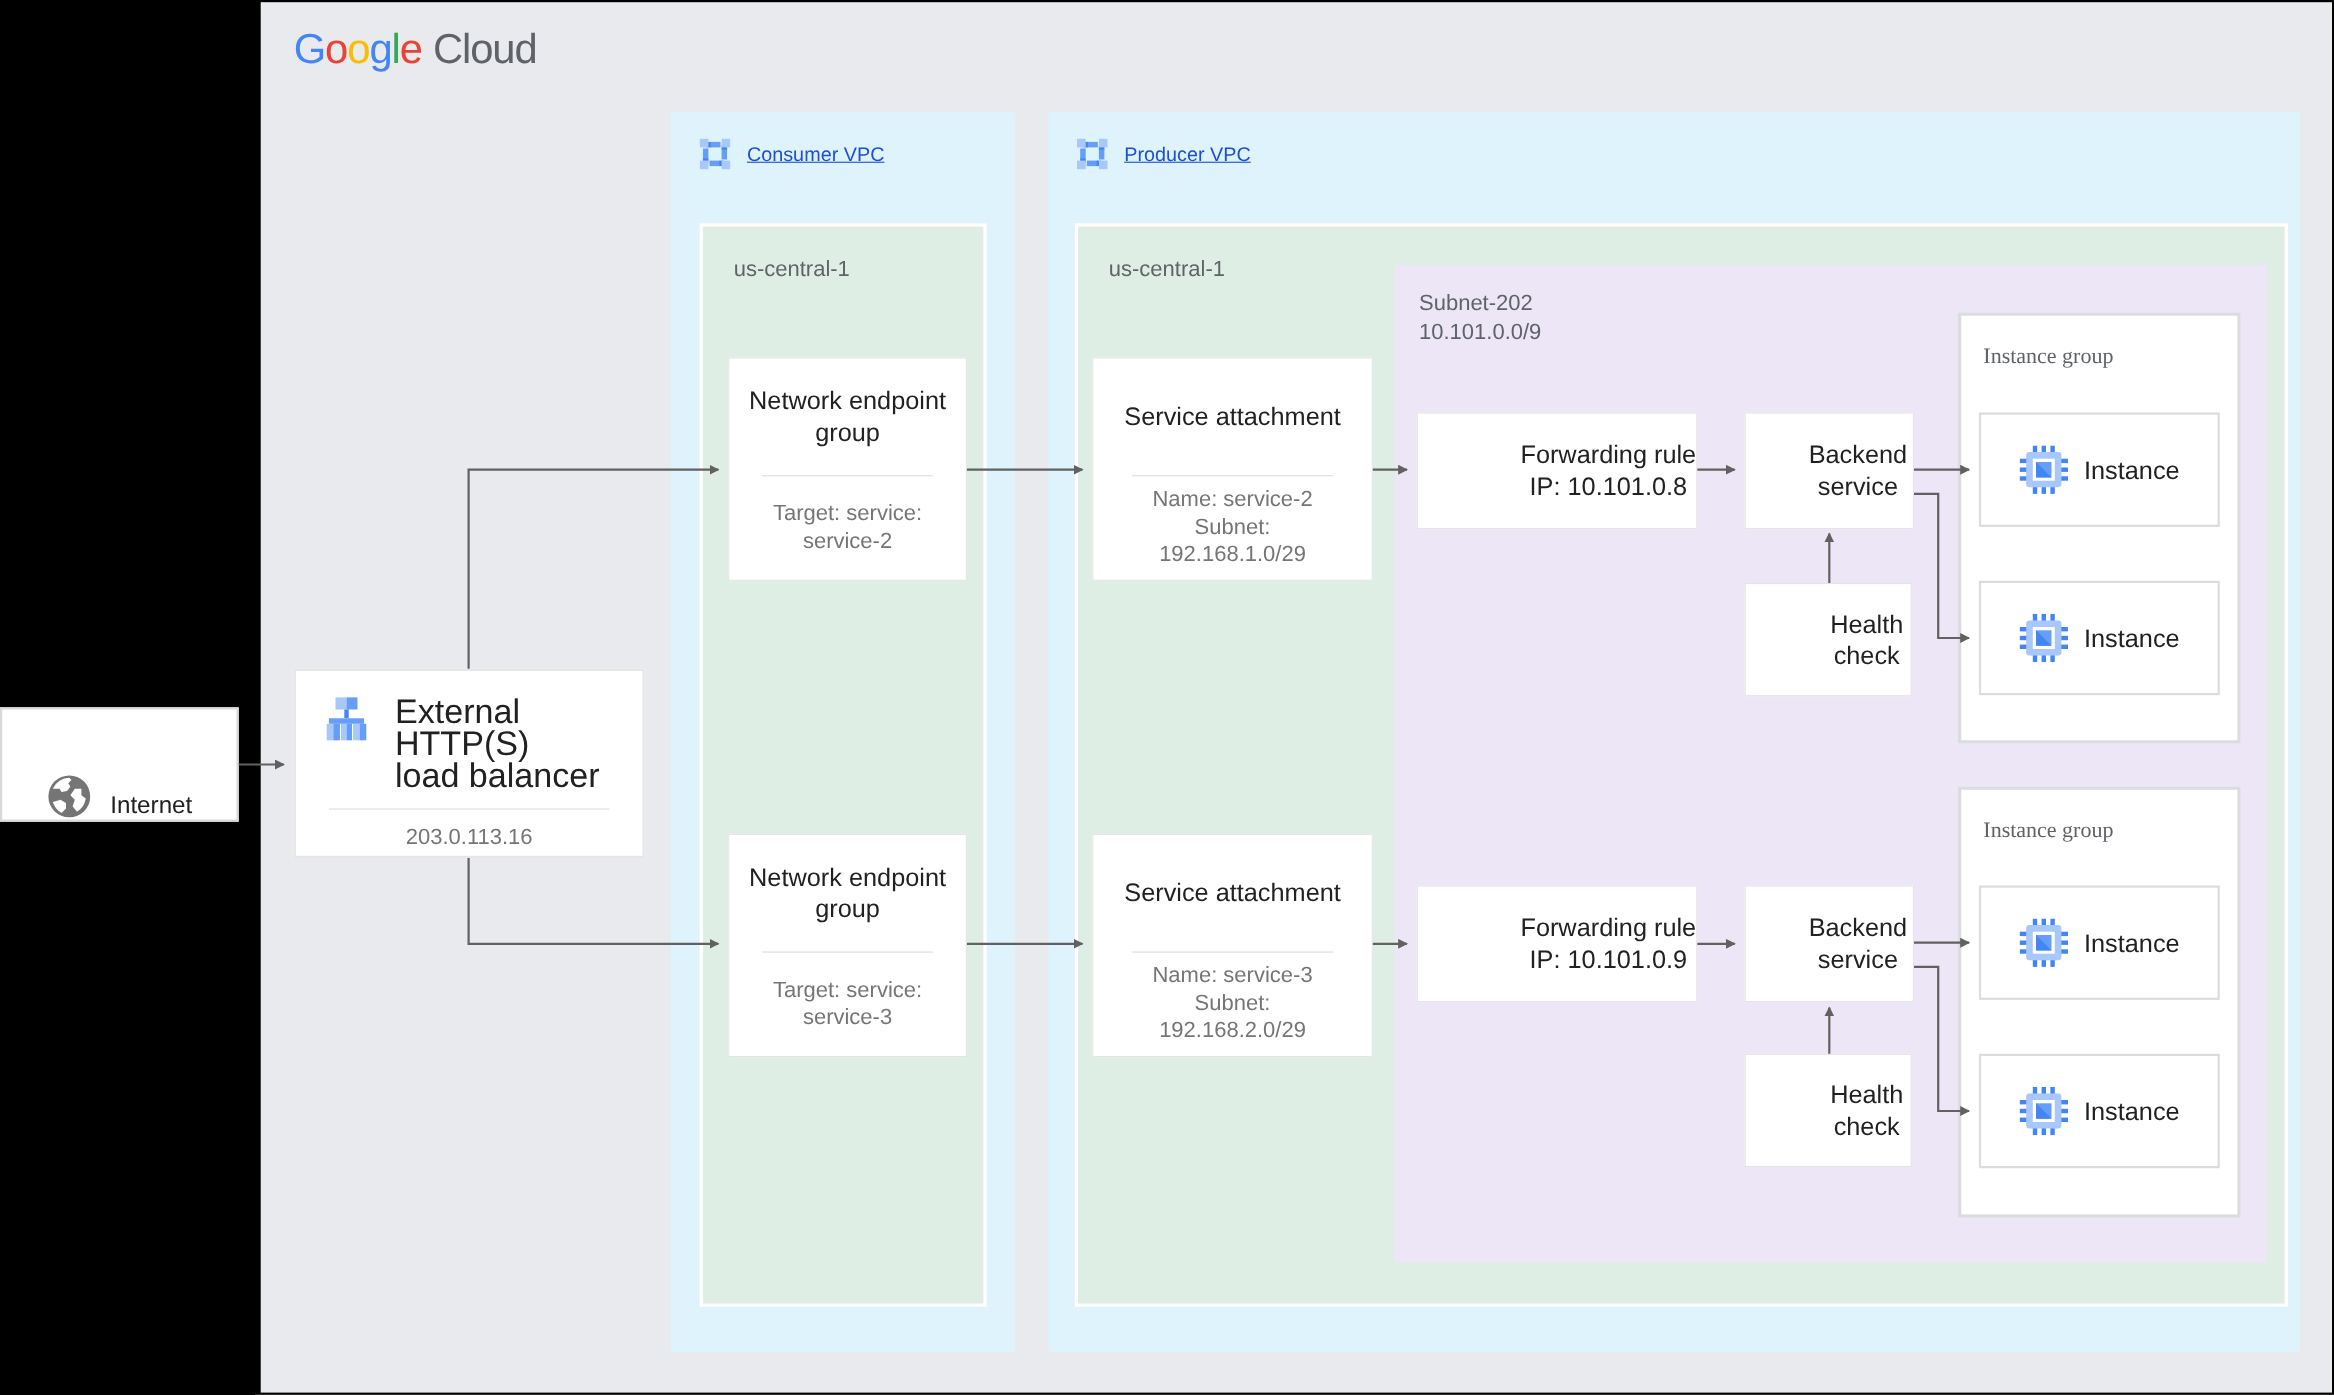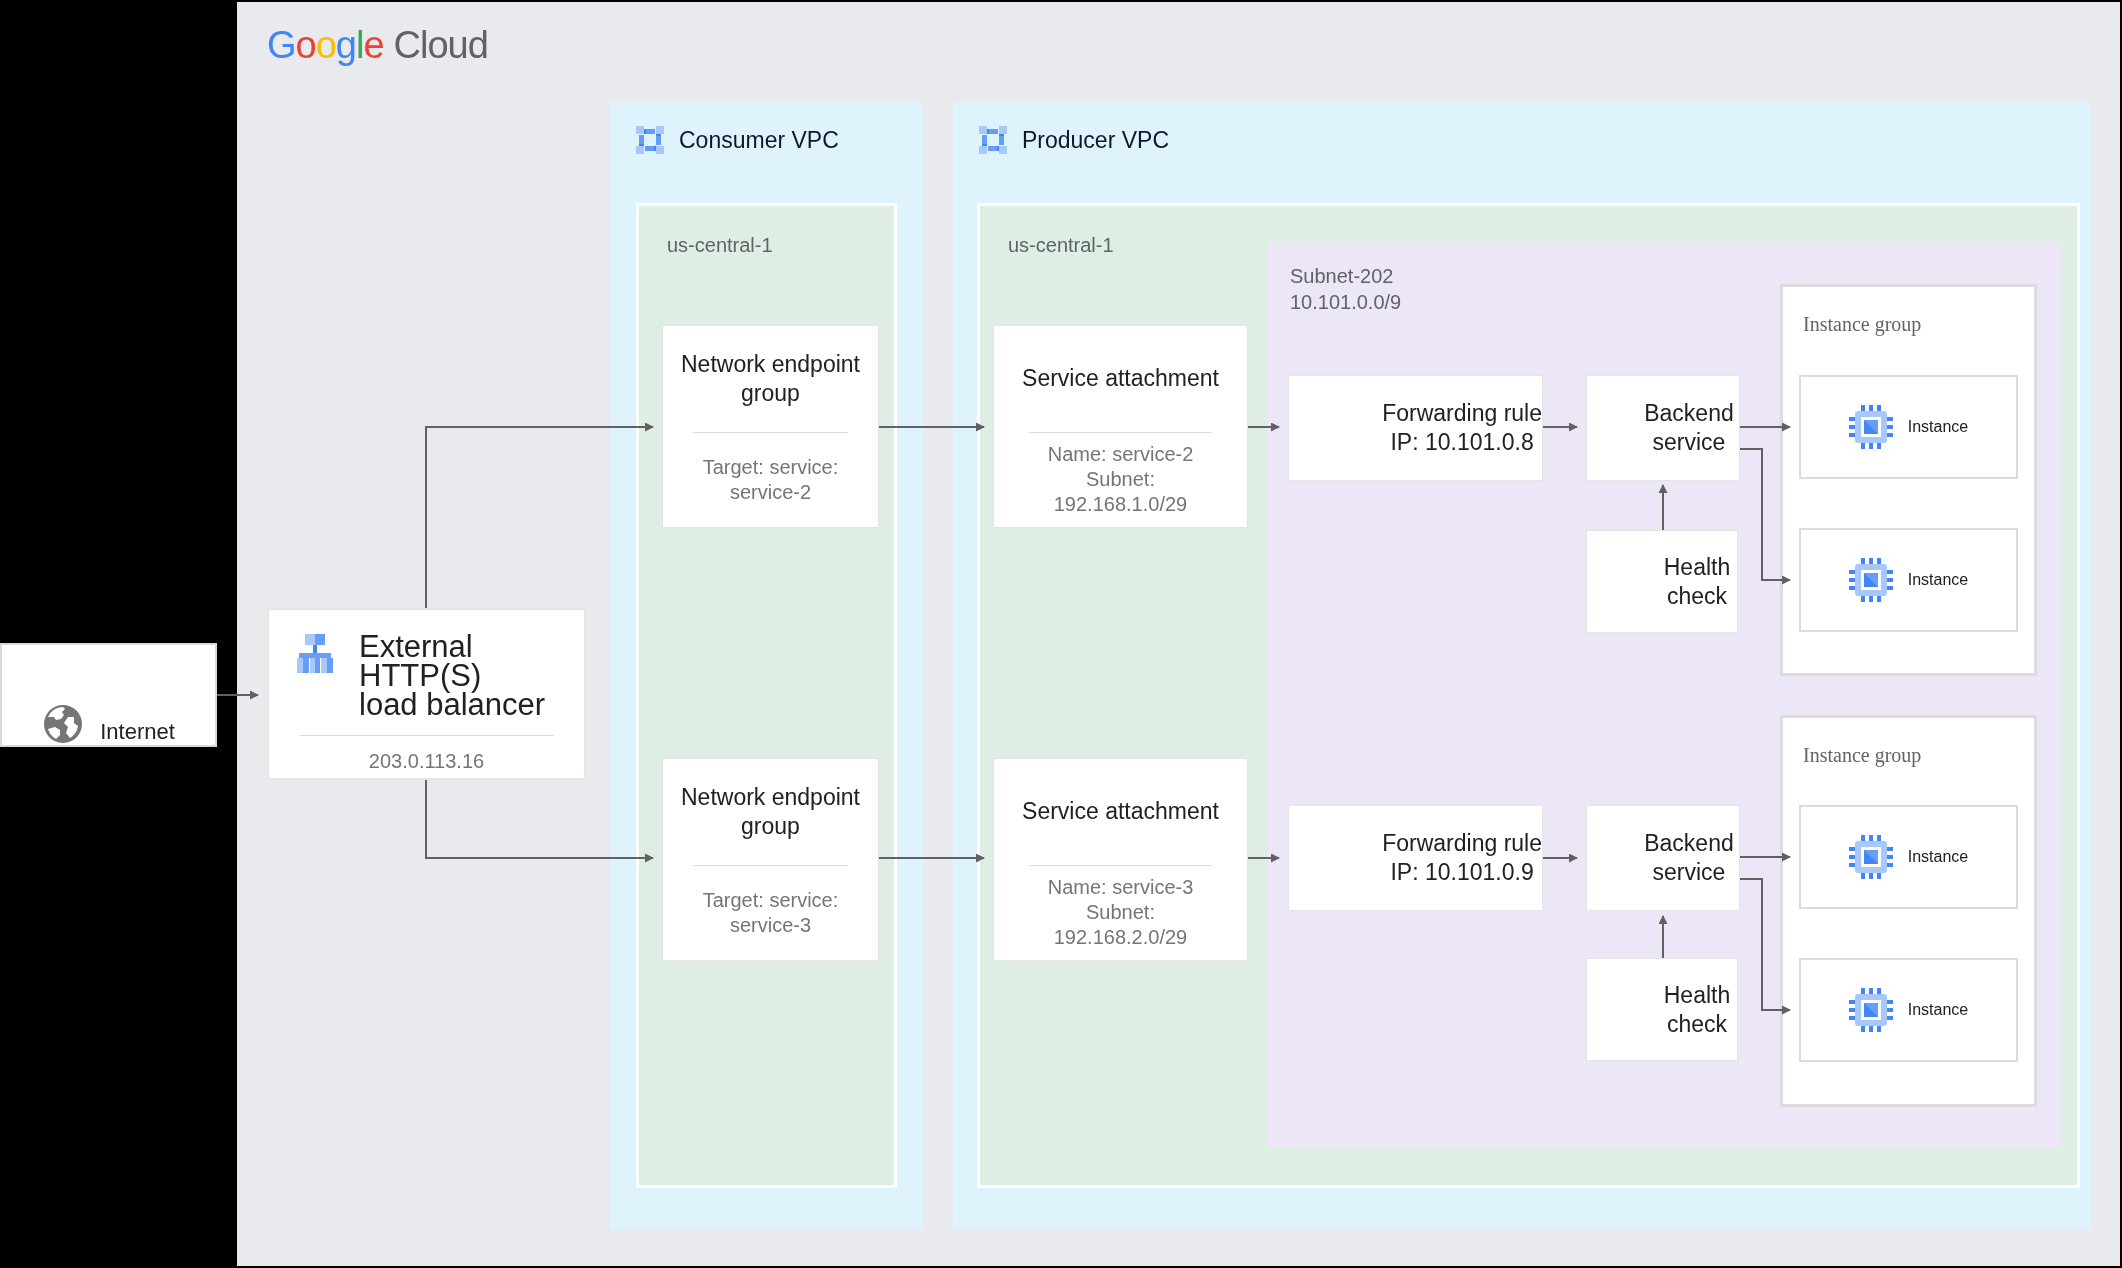--- a/index.html
+++ b/index.html
@@ -15,21 +15,21 @@
   
   #logo { left:267px; top:24px; font-size:38px; letter-spacing:-1px; display:flex; gap:0; }
   #logo .lg { font-weight:500; }
   #logo .cloud { color:#5f6368; margin-left:10px; font-weight:400; }
 
   
   .zone { background:#dff3fd; }
   #consumer-zone { left:610px; top:102px; width:313px; height:1127px; }
   #producer-zone { left:953px; top:102px; width:1138px; height:1127px; }
   .zone-head { position:absolute; left:26px; top:24px; display:flex; align-items:center; gap:15px; }
-  .zone-label { font-size:23px; color:#0f172a; }
+  .zone-label { font-size:18px; color:#1d4ed8;text-decoration:underline; }
   .region { background:#dfeee4; border:3px solid #ffffff; }
   #consumer-region { left:636px; top:203px; width:261px; height:985px; }
   #producer-region { left:977px; top:203px; width:1103px; height:985px; }
   .region-label { position:absolute; left:28px; top:28px; font-size:20px; color:#5f6368; }
   #subnet { left:1268px; top:241px; width:793px; height:907px; background:#ece6f6; }
   .subnet-label { position:absolute; left:22px; top:22px; font-size:20px; color:#5f6368; line-height:26px; }
 
   
   .node { background:#fff; border:1px solid #e4e4e4; display:flex; flex-direction:column; z-index:3; }
   .node-title { flex:1.12; display:flex; align-items:center; justify-content:center;
@@ -51,21 +51,21 @@
   #bs1 { top:375px; } #bs2 { top:805px; }
   #hc1,#hc2 { left:1586px; width:152px; height:103px; }
   #hc1 { top:530px; } #hc2 { top:958px; }
 
   
   .ig { background:#fff; border:3px solid #dadce0; z-index:2; }
   #ig1 { left:1780px; top:284px; width:257px; height:392px; }
   #ig2 { left:1780px; top:715px; width:257px; height:392px; }
   .ig-label { position:absolute; left:20px; top:26px; font-size:20px; color:#5f6368;font-family:Liberation Serif, serif; }
   .inst { background:#fff; border:2px solid #dadce0; display:flex; align-items:center;
-          justify-content:center; gap:15px; font-size:16px; color:#212121; z-index:3; }
+          justify-content:center; gap:15px; font-size:23px; color:#212121; z-index:3; }
   #inst1,#inst2,#inst3,#inst4 { left:1799px; width:219px; height:104px; }
   #inst1 { top:375px; } #inst2 { top:528px; }
   #inst3 { top:805px; } #inst4 { top:958px; }
 
   
   #internet { left:0; top:643px; width:217px; height:104px; background:#ffffff;
               border:2px solid #d9d9d9; display:flex; align-items:flex-end; justify-content:center;
               gap:16px; font-size:22px; color:#212121; z-index:3; }
   #lb { left:267px; top:608px; width:319px; height:172px; background:#fff;
         border:2px solid #e6e6e6; z-index:3; padding:22px 24px 0 24px; }

